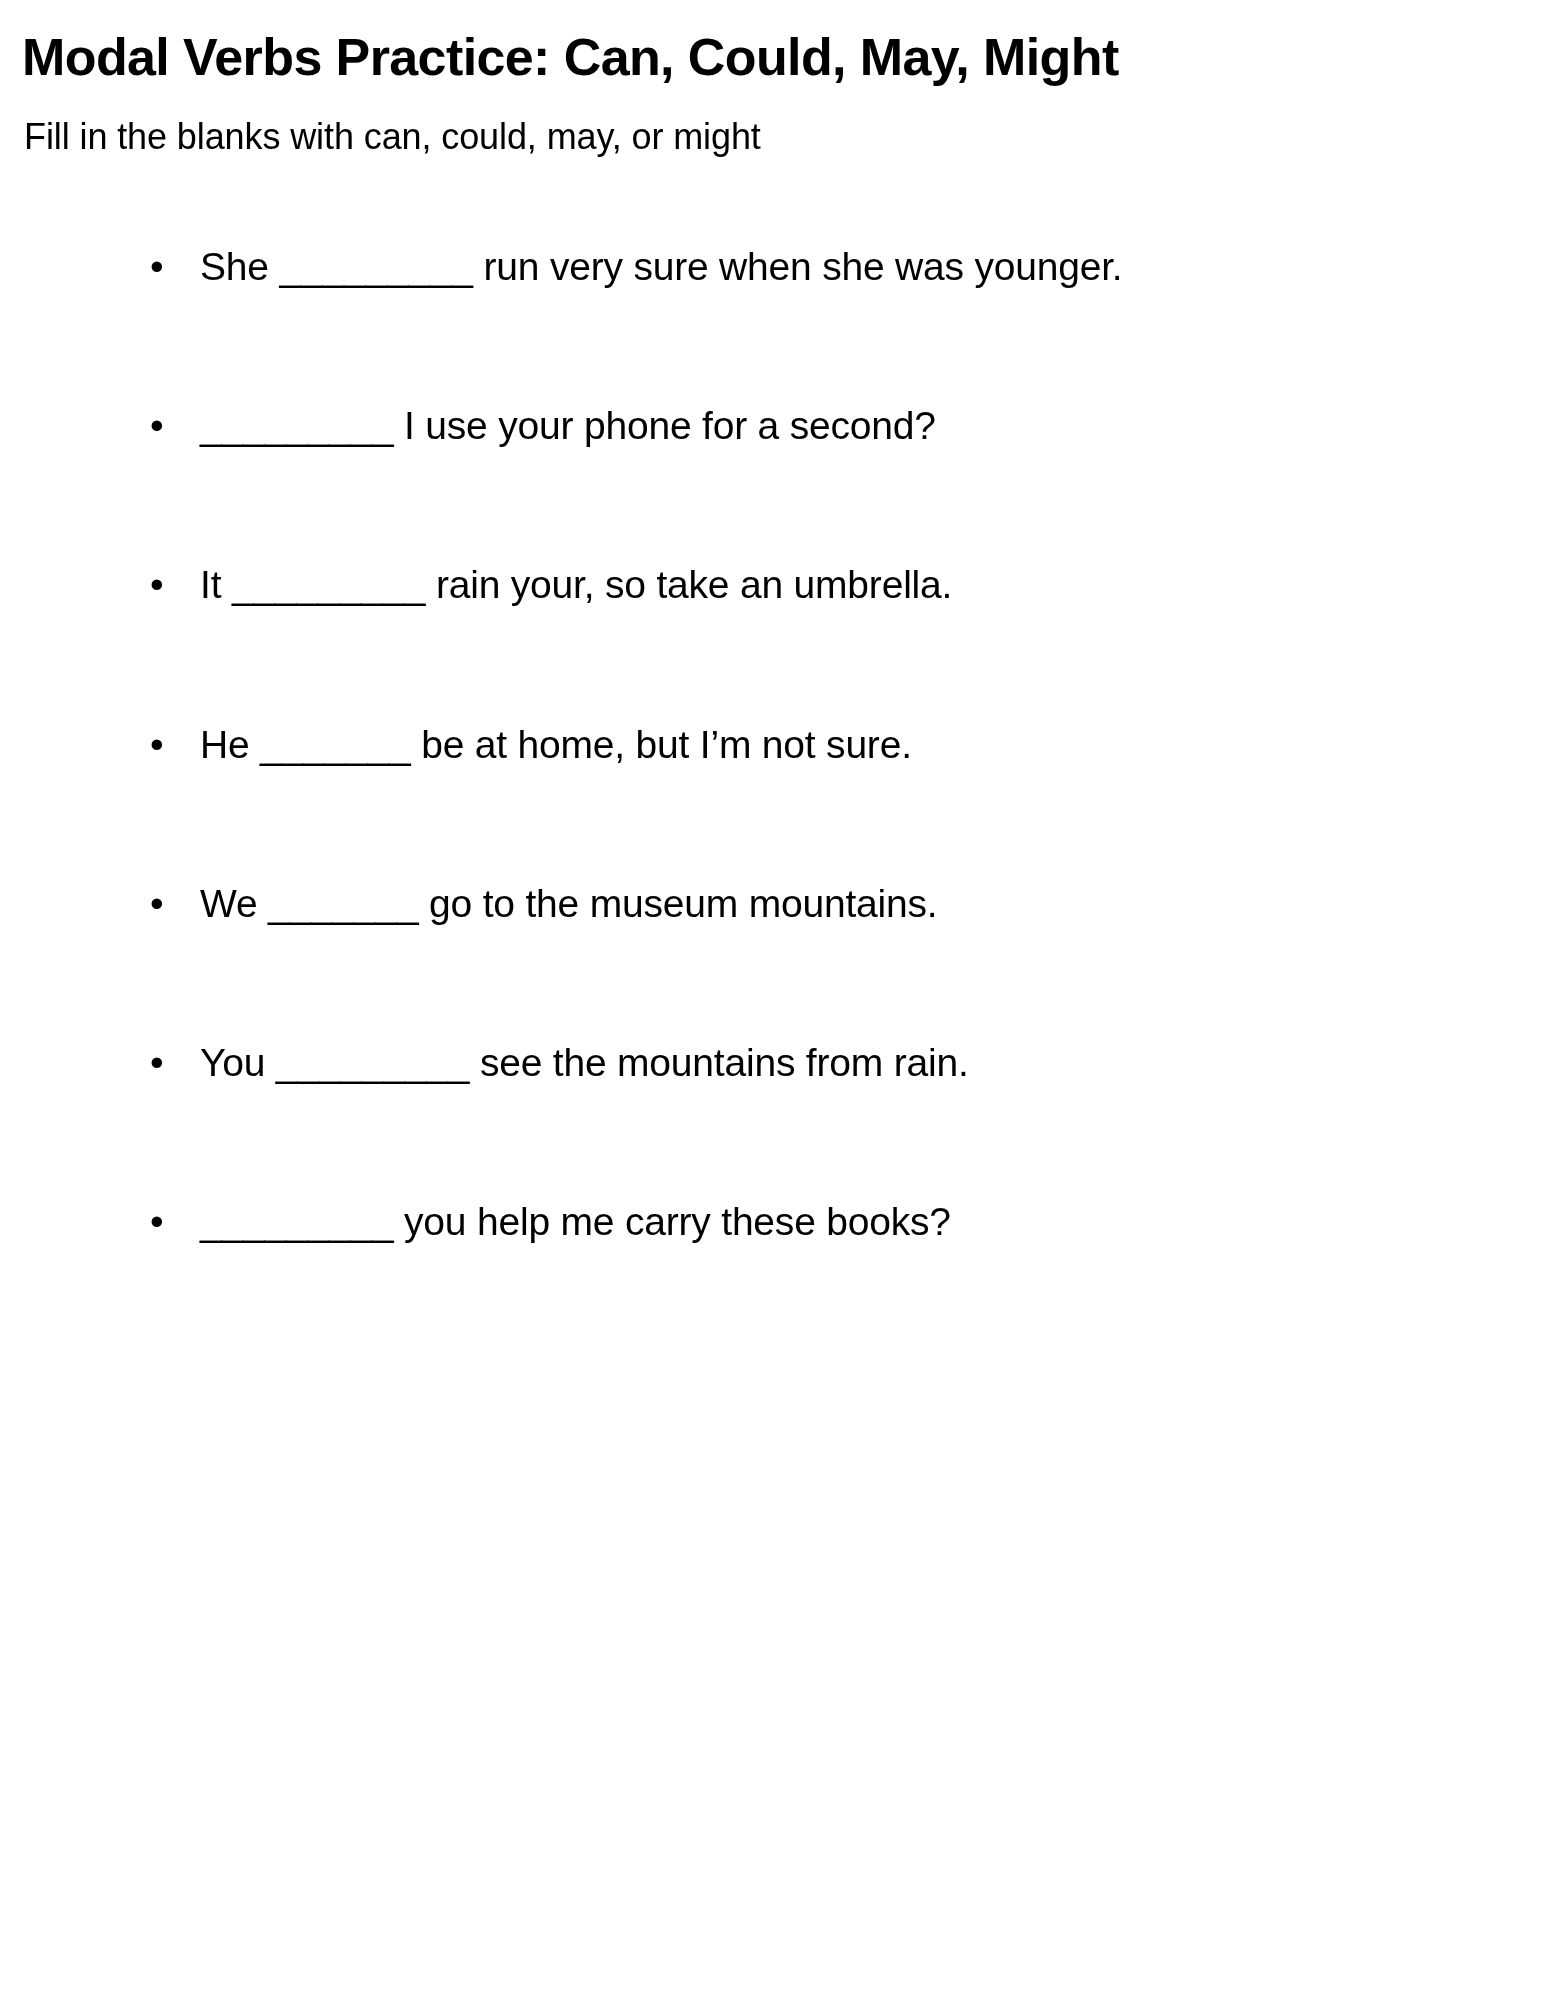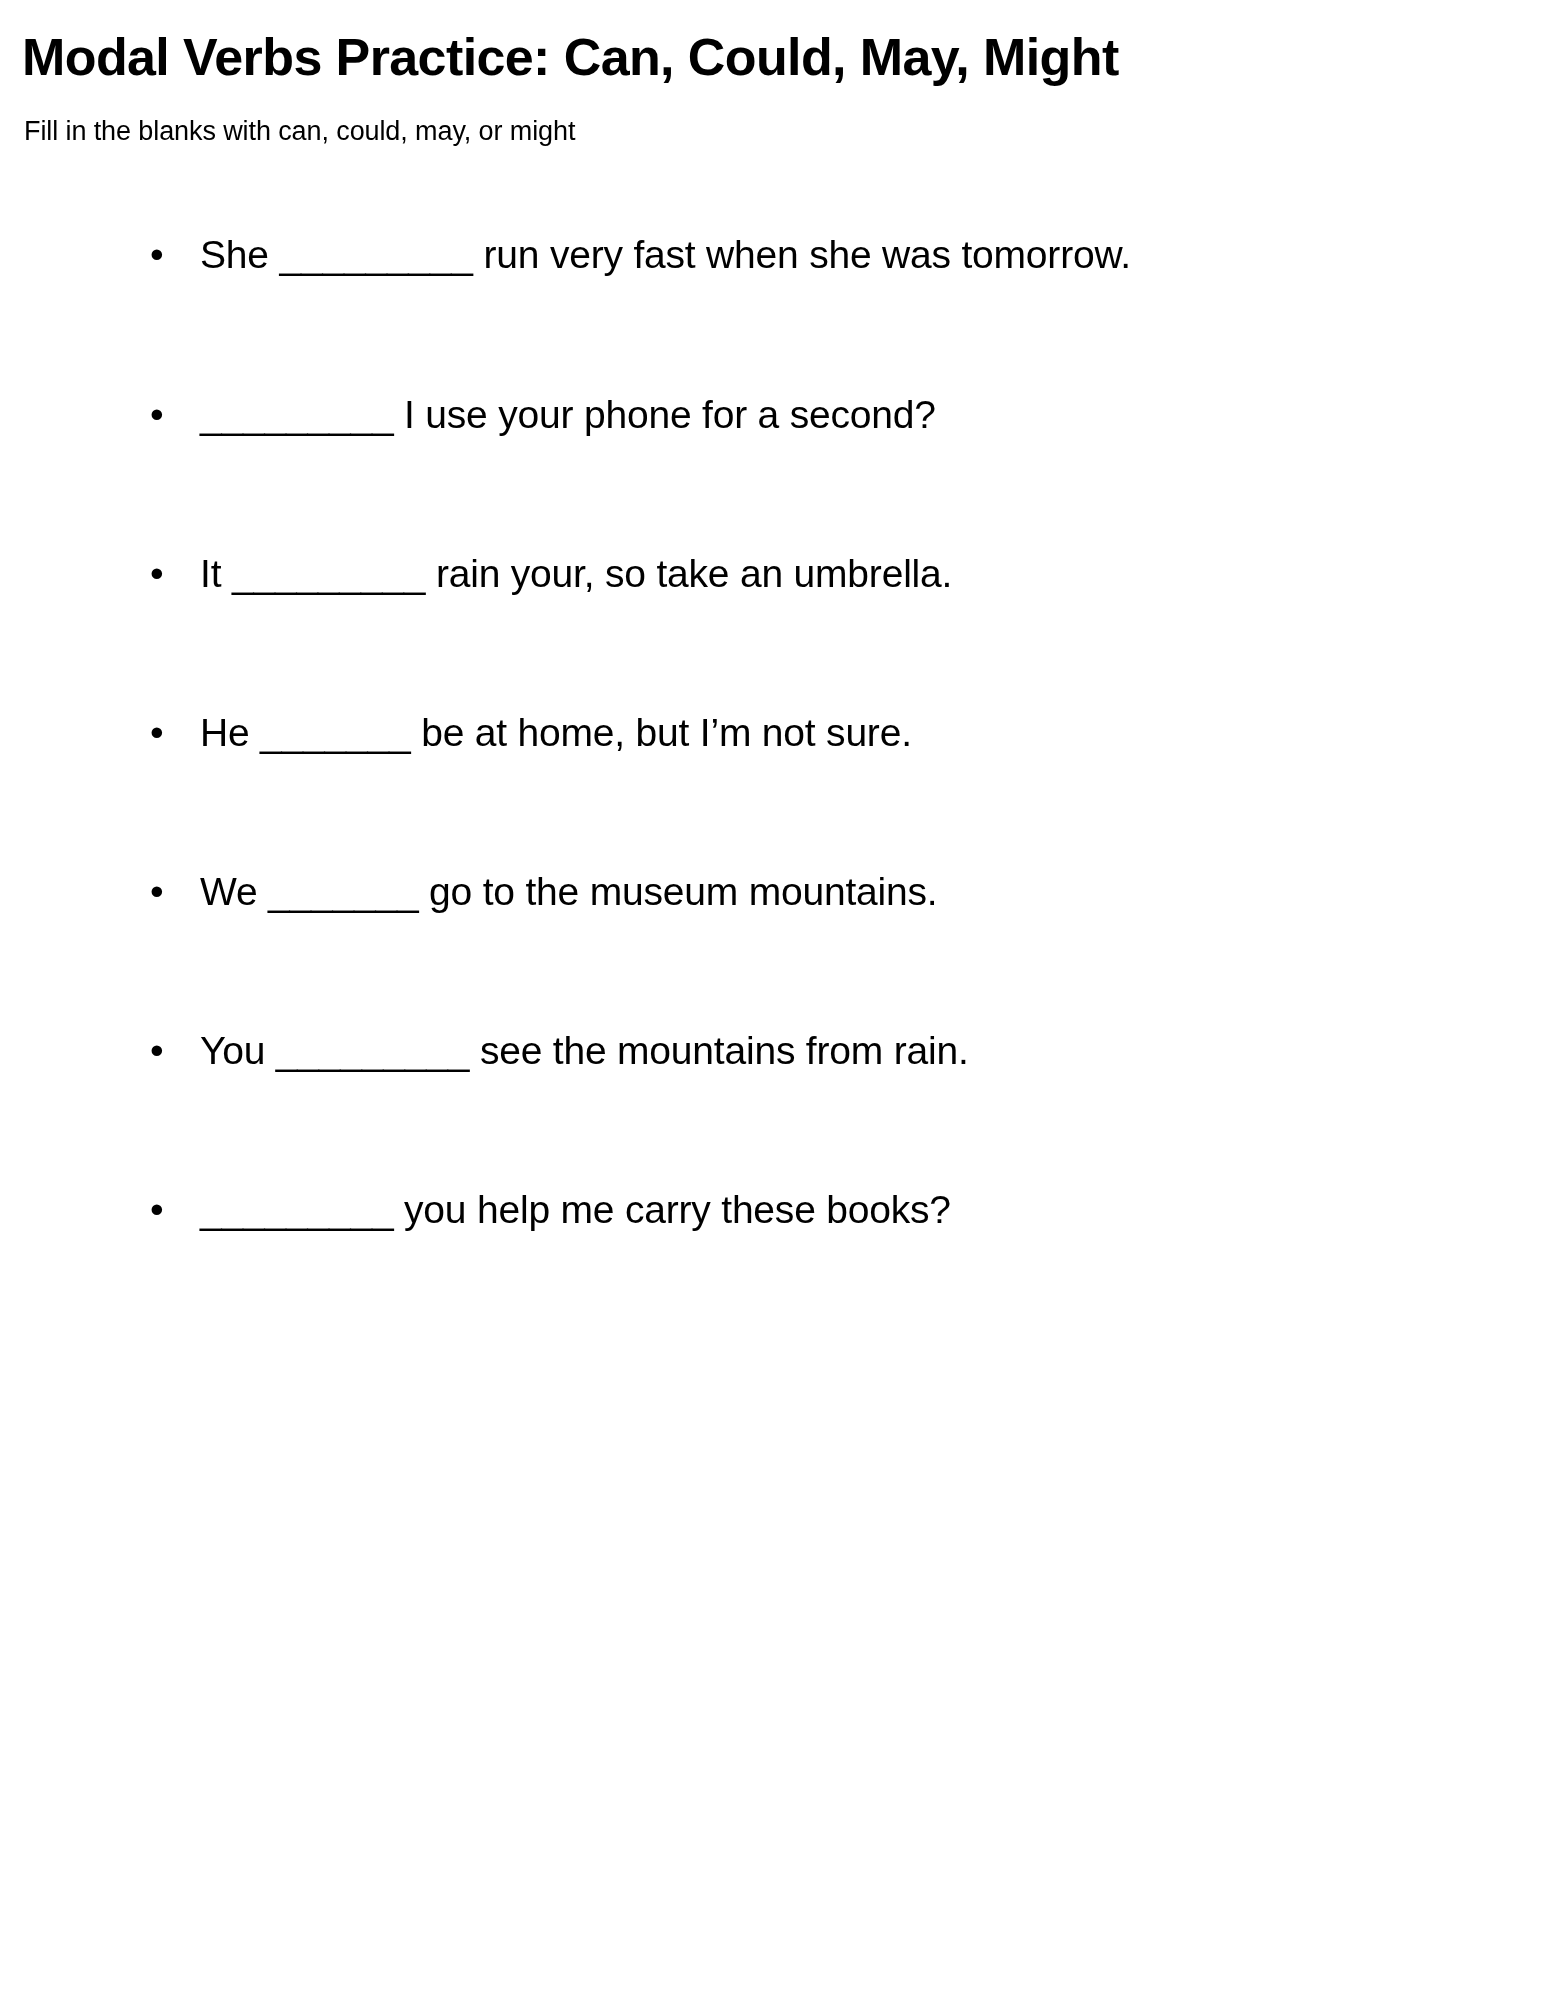--- a/index.html
+++ b/index.html
@@ -24,21 +24,21 @@
   }
   .worksheet-title {
     font-size: 52px;
     font-weight: bold;
     letter-spacing: -0.6px;
     line-height: 1.12;
     margin: 0 0 0 0;
     white-space: nowrap;
   }
   .worksheet-instructions {
-    font-size: 27px;
+    font-size: 36px;
     font-weight: 400;
     line-height: 1.3;
     margin-top: 28px;
     margin-left: 2px;
     letter-spacing: -0.1px;
   }
   .questions {
     list-style: none;
     margin: 0;
     padding: 0;
@@ -73,21 +73,21 @@
 <div class="page">
 
   <h1 class="worksheet-title">Modal Verbs Practice: Can, Could, May, Might</h1>
 
   <p class="worksheet-instructions">Fill in the blanks with can, could, may, or might</p>
 
   <ul class="questions">
 
     <li class="question-item">
       <span class="bullet">•</span>
-      <span class="question-text">She _________ run very fast when she was tomorrow.</span>
+      <span class="question-text">She _________ run very sure when she was younger.</span>
     </li>
 
     <li class="question-item">
       <span class="bullet">•</span>
       <span class="question-text">_________ I use your phone for a second?</span>
     </li>
 
     <li class="question-item">
       <span class="bullet">•</span>
       <span class="question-text">It _________ rain your, so take an umbrella.</span>

